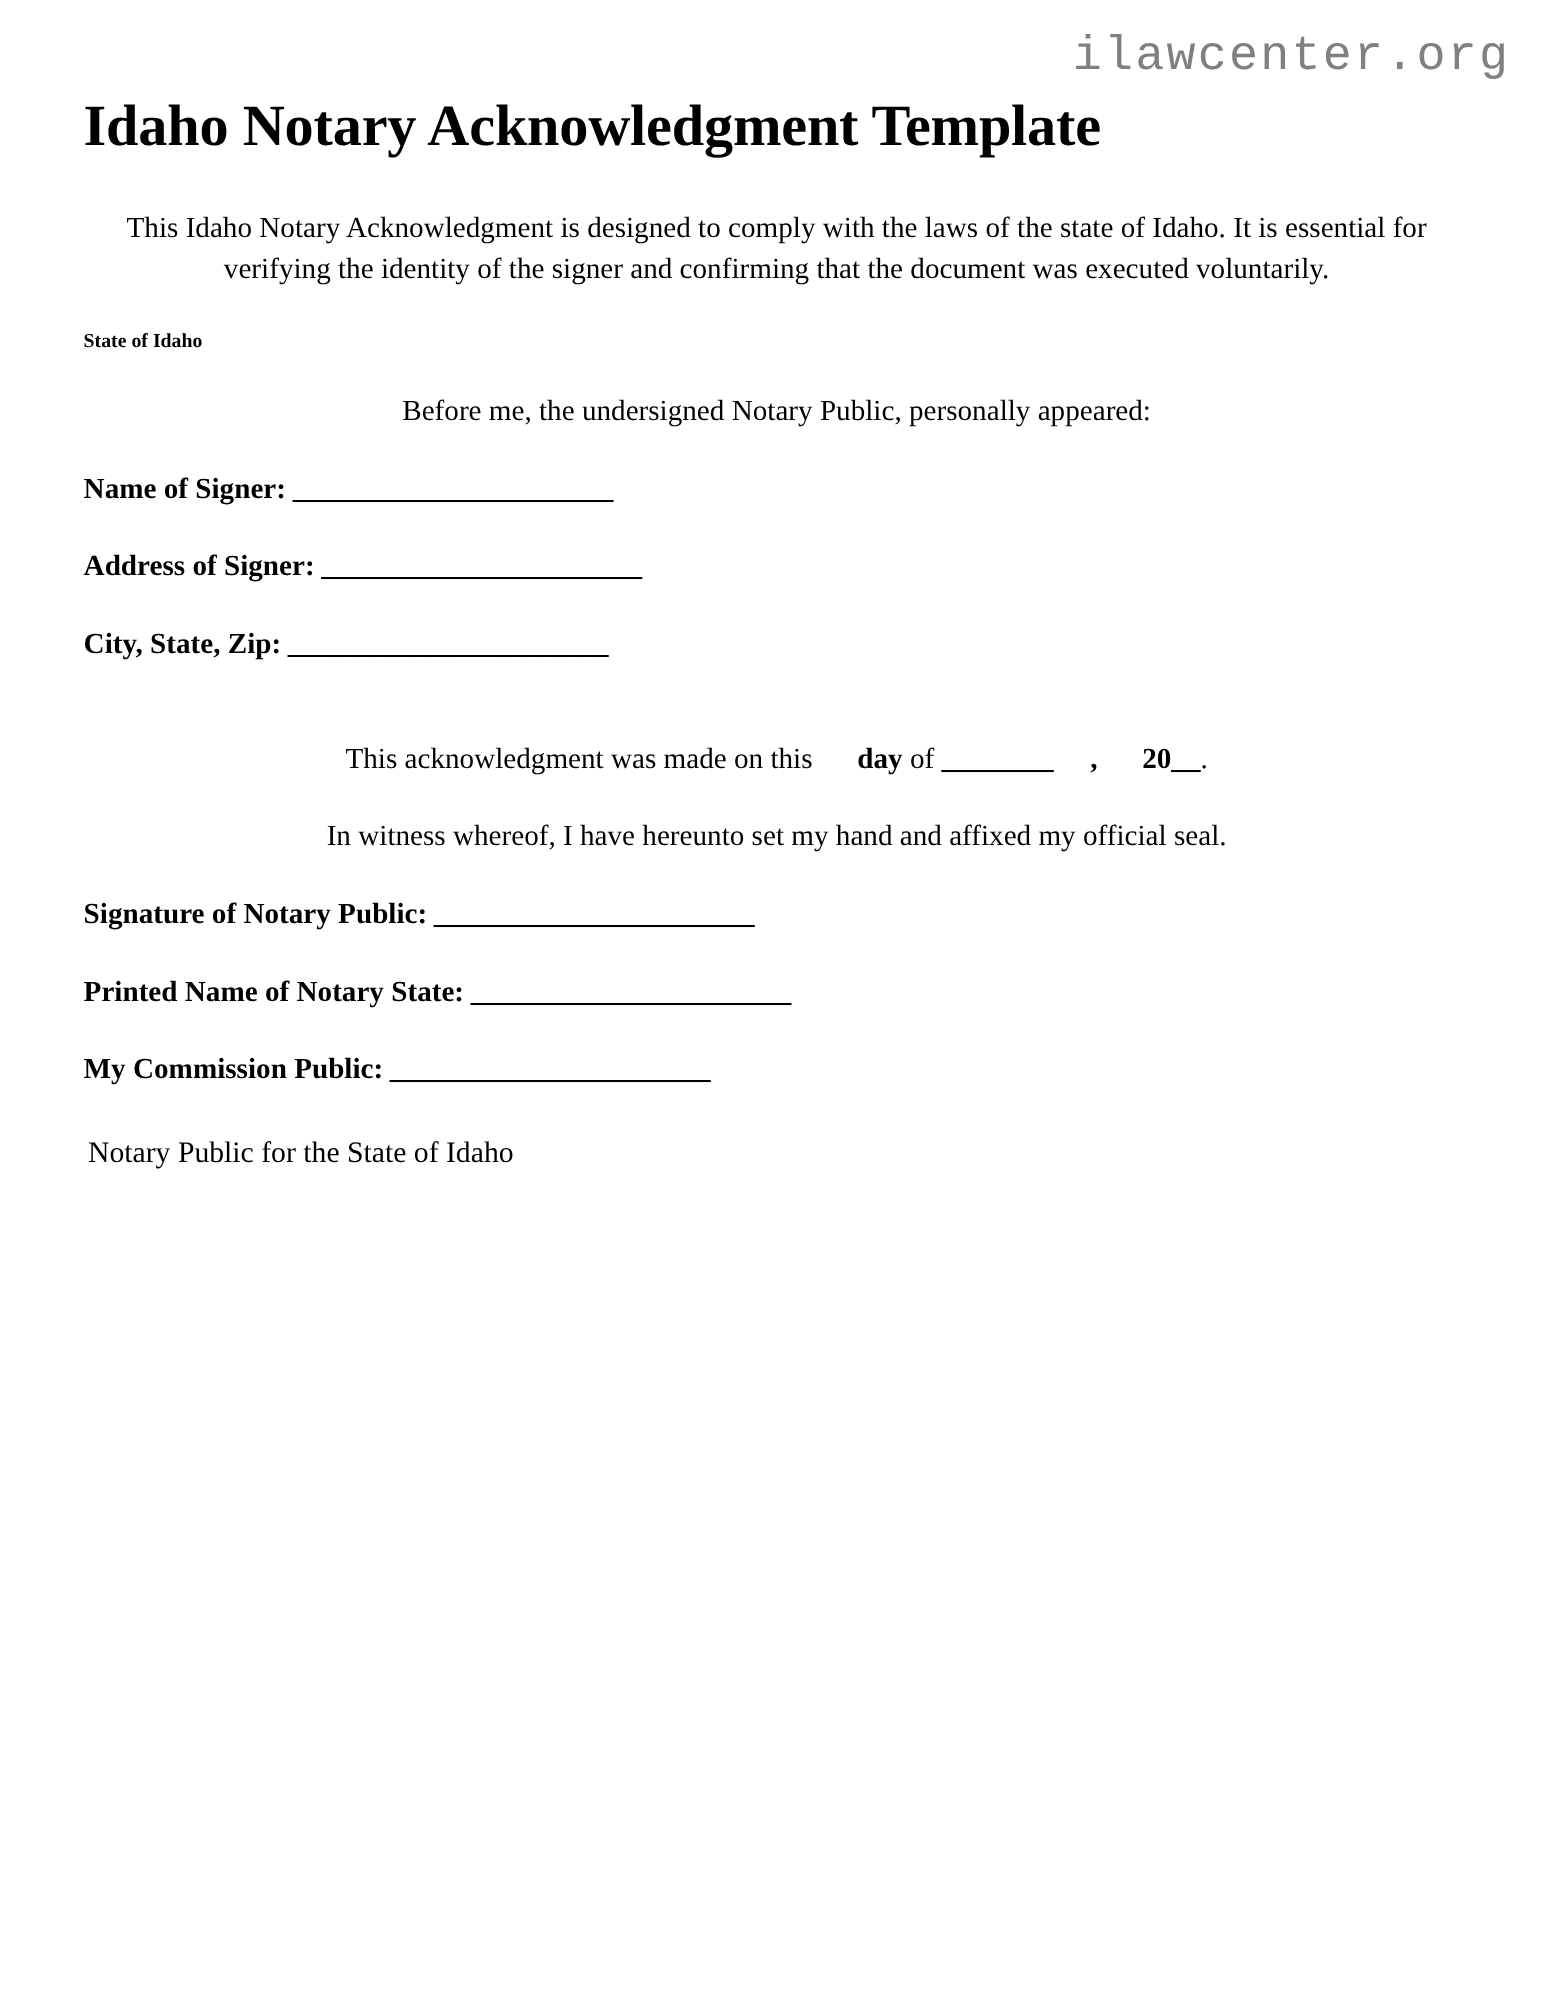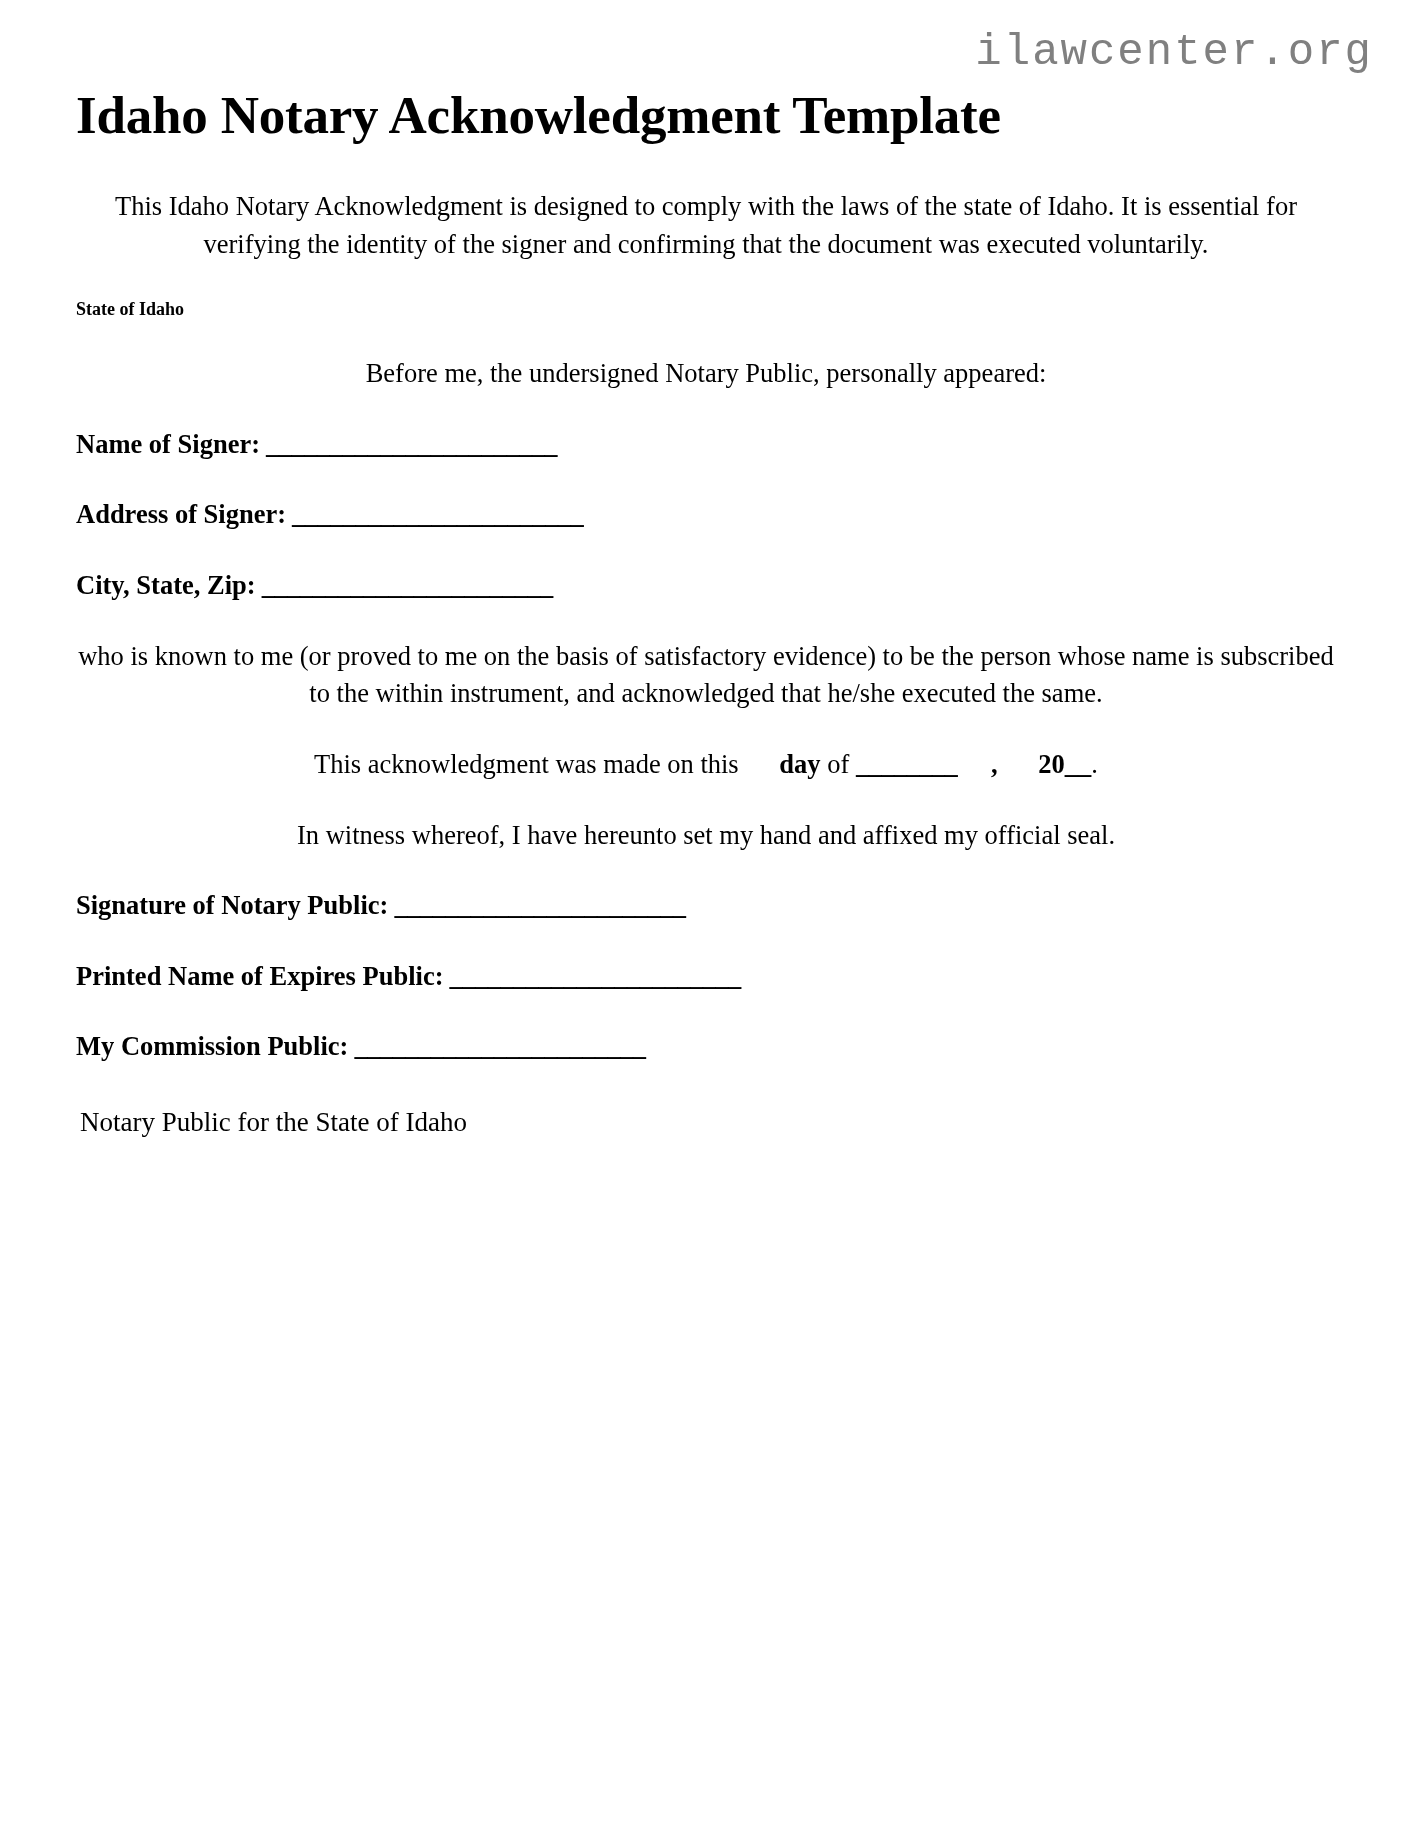--- a/index.html
+++ b/index.html
@@ -116,37 +116,36 @@
     <div class="spacer-md"></div>
 
     <p class="field-line"><span>Address of Signer:</span><span class="blank"> </span><span class="blank">_______________________</span></p>
 
     <div class="spacer-md"></div>
 
     <p class="field-line"><span>City, State, Zip:</span><span class="blank"> </span><span class="blank">_______________________</span></p>
 
     <div class="spacer-md"></div>
 
-    <p class="para">who is known to me (or proved to me on the basis of satisfactory evidence) to be the person whose name is subscribed to the within instrument, and acknowledged that he/she executed the same.</p>
 
     <div class="spacer-md"></div>
 
     <p class="para"><span>This acknowledgment was made on this </span><span class="inline-b">day</span><span> of </span><span class="blank-inline">________</span><span class="inline-b">, </span><span class="inline-b">20__</span><span>.</span></p>
 
     <div class="spacer-md"></div>
 
     <p class="para">In witness whereof, I have hereunto set my hand and affixed my official seal.</p>
 
     <div class="spacer-md"></div>
 
     <p class="field-line"><span>Signature of Notary Public:</span><span class="blank"> </span><span class="blank">_______________________</span></p>
 
     <div class="spacer-md"></div>
 
-    <p class="field-line"><span>Printed Name of Expires Public:</span><span class="blank"> </span><span class="blank">_______________________</span></p>
+    <p class="field-line"><span>Printed Name of Notary State:</span><span class="blank"> </span><span class="blank">_______________________</span></p>
 
     <div class="spacer-md"></div>
 
     <p class="field-line"><span>My Commission Public:</span><span class="blank"> </span><span class="blank">_______________________</span></p>
 
     <div class="spacer-md"></div>
 
     <p class="closing">Notary Public for the State of Idaho</p>
 
   </div>

